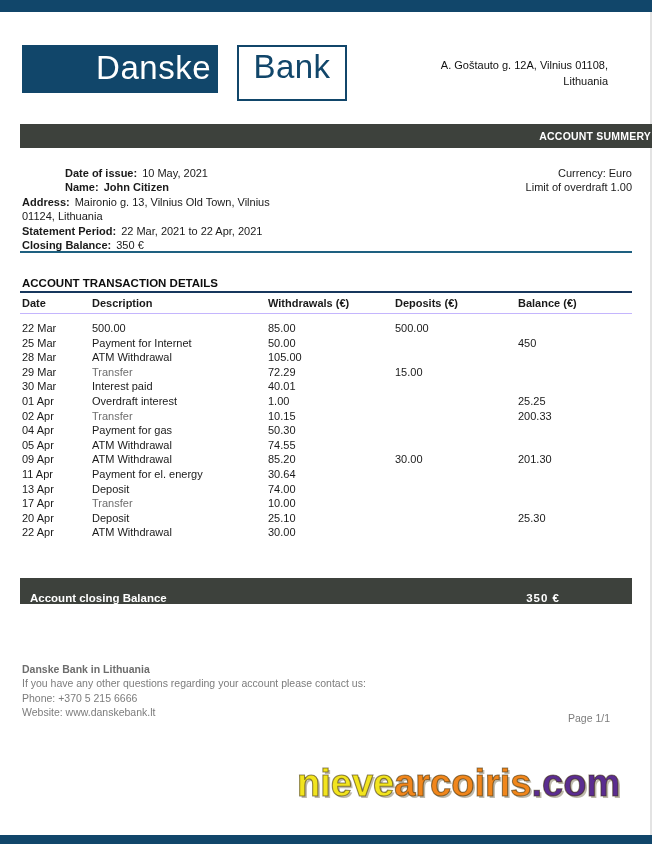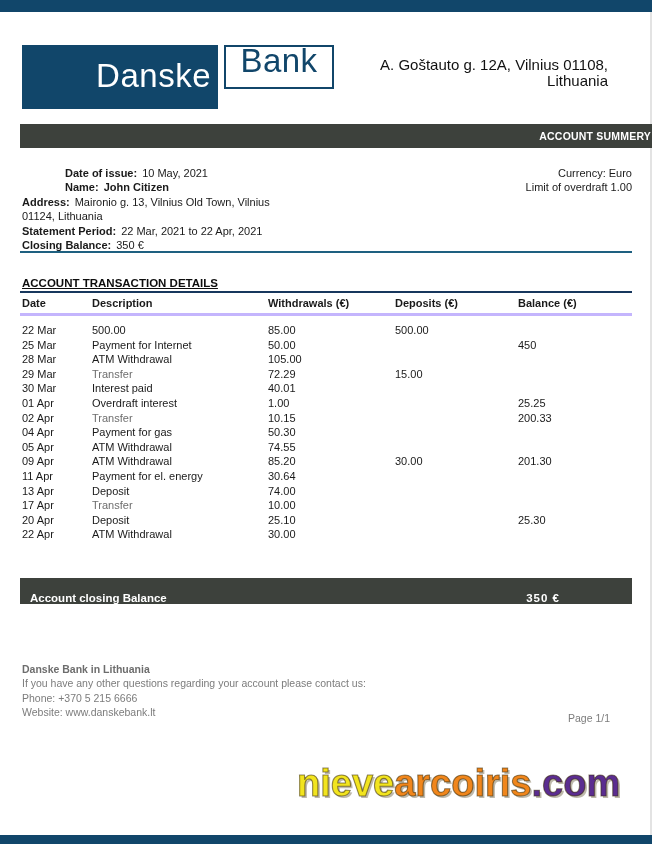--- a/index.html
+++ b/index.html
@@ -7,52 +7,52 @@
   body { width:652px; height:844px; font-family:"Liberation Sans", sans-serif; color:#1a1a1a; }
   .page { position:relative; width:652px; height:844px; background:#fff; overflow:hidden;
           box-shadow: inset -2px 0 0 #e3e3e3, inset 0 -1px 0 #dcdcdc; }
 
   
   .top-bar    { position:absolute; left:0; top:0; width:652px; height:12px; background:#11466a; }
   .bottom-bar { position:absolute; left:0; bottom:0; width:652px; height:9px; background:#11466a; }
 
   
   .logo { position:absolute; left:22px; top:45px; display:flex; align-items:stretch; }
-  .logo-danske { width:196px; height:64px; background:#11466a; color:#fff;
+  .logo-danske { width:196px; height:48px; background:#11466a; color:#fff;
                  display:flex; align-items:center; justify-content:flex-end;
                  font-size:33px; letter-spacing:0.5px; padding-right:7px; padding-bottom:3px; }
-  .logo-bank   { width:110px; height:44px; margin-left:6px; background:#fff; border:2px solid #11466a;
+  .logo-bank   { width:110px; height:56px; margin-left:19px; background:#fff; border:2px solid #11466a;
                  color:#11466a; display:flex; align-items:center; justify-content:center;
                  font-size:33px; letter-spacing:0.5px; padding-bottom:12px; }
 
   
   .bank-address { position:absolute; right:44px; top:57px; text-align:right;
-                  font-size:15px; line-height:16px; color:#111; }
+                  font-size:11px; line-height:16px; color:#111; }
 
   
   .summary-bar { position:absolute; left:20px; top:124px; width:641px; height:24px;
                  background:#3d413c; color:#fff; display:flex; align-items:center;
                  justify-content:flex-end; padding-right:10px;
                  font-size:10.5px; font-weight:bold; letter-spacing:0.2px; }
 
   
   .info { position:absolute; left:22px; top:166px; width:610px; font-size:11px; line-height:14.4px; }
   .info-row { display:flex; justify-content:space-between;padding-left:43px; }
   .lbl { font-weight:bold; }
   .val { margin-left:5px; }
   .val-bold { margin-left:5px; font-weight:bold; }
   .info-rule { position:absolute; left:20px; top:251px; width:612px; height:2px; background:#1e6080; }
 
   
   .tx { position:absolute; left:20px; top:277px; width:612px; }
-  .tx-title { font-size:11.5px; font-weight:bold; color:#0d0d0d; padding-left:2px;text-decoration:underline; }
+  .tx-title { font-size:11.5px; font-weight:bold; color:#0d0d0d; padding-left:2px; }
   .tx-rule  { height:2px; background:#17375d; margin-top:2px; }
   .thead, .trow { display:grid; grid-template-columns:70px 176px 127px 123px 1fr; padding-left:2px; }
   .thead { font-size:11px; font-weight:bold; padding-top:4px; padding-bottom:4px;
-           border-bottom:3px solid #c4b5fd; }
+           border-bottom:1px solid #c4b5fd; }
   .tbody { margin-top:7px; }
   .trow  { font-size:11px; line-height:14.6px; }
   .tcell { white-space:nowrap; overflow:hidden; }
   .tcell.muted { color:#6e6e6e; }
 
   
   .closing-bar { position:absolute; left:20px; top:578px; width:612px; height:26px;
                  background:#3d413c; color:#fff; display:flex; align-items:flex-end;
                  font-size:11.5px; font-weight:bold; }
   .closing-bar .cb-label { padding-left:10px; flex:1; }

